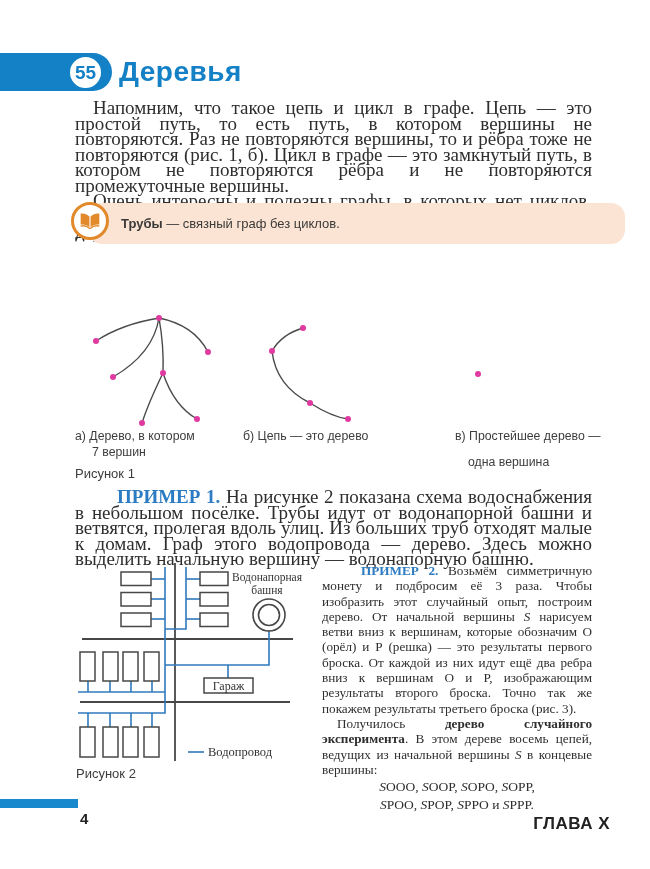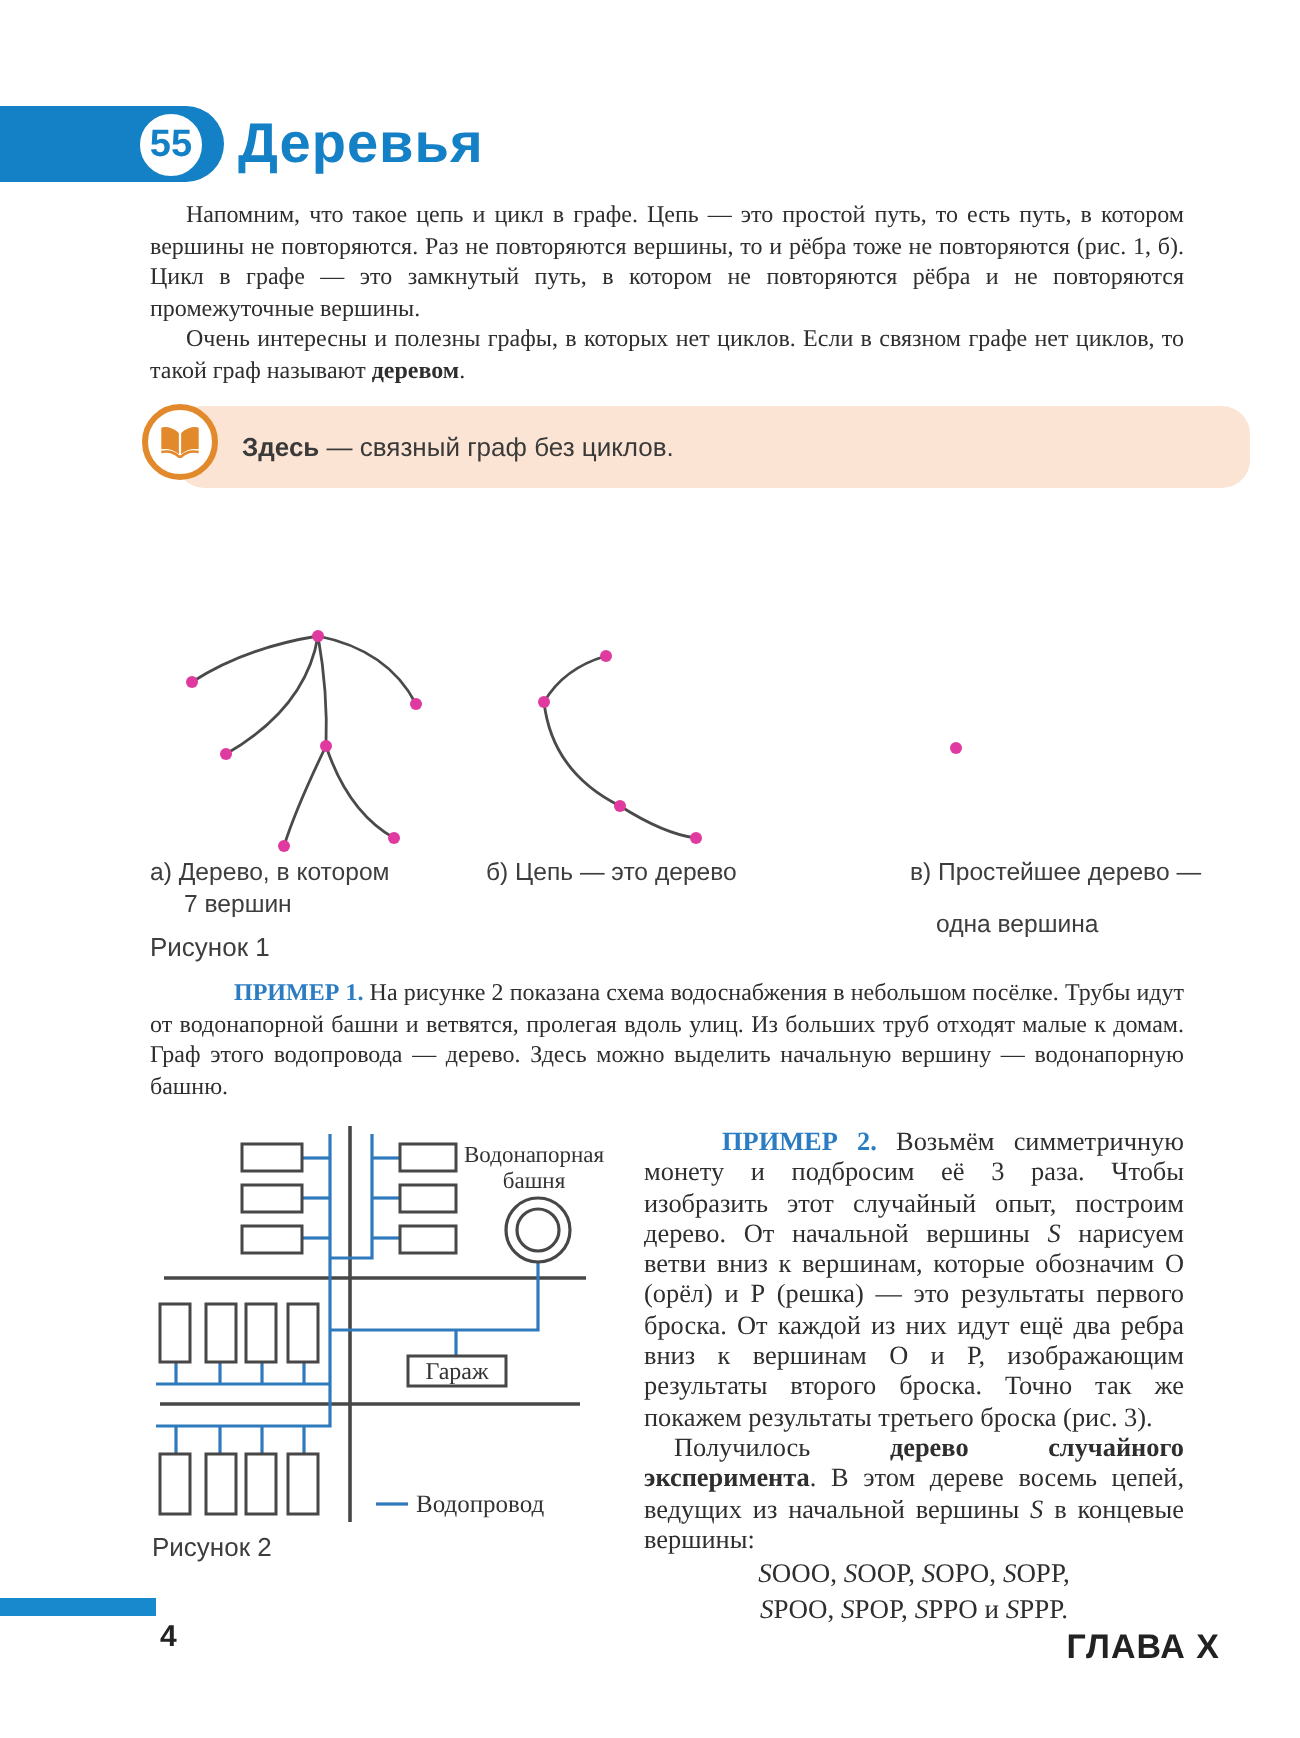--- a/index.html
+++ b/index.html
@@ -21,21 +21,21 @@
     font-size:19px; color:#1480c6;
   }
   .page-title {
     position:absolute; left:119px; top:56px;
     font-family:"Liberation Sans", sans-serif; font-weight:bold;
     font-size:28px; color:#1480c6; letter-spacing:0.5px;
   }
   
   .bodytext {
     position:absolute; left:75px; width:517px;
-    font-size:12px; line-height:15.5px; text-align:justify;
+    font-size:19px; line-height:15.5px; text-align:justify;
   }
   .bodytext p { text-indent:18px; }
   .b { font-weight:bold; }
   .it { font-style:italic; }
   .ex-label { font-weight:bold; color:#2b7cc2;margin-left:24px; }
   
   .callout-box {
     position:absolute; left:88px; top:203px; width:537px; height:41px;
     background:#fbe4d3; border-radius:14px;
   }
@@ -99,21 +99,21 @@
 
   <div class="callout-box"></div>
   <div class="callout-icon">
     <svg width="26" height="26" viewBox="0 0 32 32">
       <path d="M15.3 10.5 C12 7.2, 7 6.2, 4.5 7.2 L4.5 20.5 C8 19.7, 12.3 20.7, 15.3 23.6 Z" fill="#e2892b"></path>
       <path d="M16.7 10.5 C20 7.2, 25 6.2, 27.5 7.2 L27.5 20.5 C24 19.7, 19.7 20.7, 16.7 23.6 Z" fill="#e2892b"></path>
       <path d="M4.5 22.2 C8 21.4, 12.3 22.2, 15.3 25 L16.7 25 C19.7 22.2, 24 21.4, 27.5 22.2" fill="none" stroke="#e2892b" stroke-width="1.6"></path>
     </svg>
   </div>
   <div class="callout-text">
-    <span class="b">Здесь</span><span> — связный граф без циклов.</span>
+    <span class="b">Трубы</span><span> — связный граф без циклов.</span>
   </div>
 
 
   <svg class="fig-svg" style="left:60px; top:308px;" width="540" height="125" viewBox="0 0 540 125">
     <g stroke="#4a4a4a" stroke-width="1.4" fill="none">
       <path d="M99,10 Q62,16 36,33"></path>
       <path d="M99,10 Q93,46 53,69"></path>
       <path d="M99,10 Q134,17 148,44"></path>
       <path d="M99,10 Q104,38 103,65"></path>
       <path d="M103,65 Q88,96 82,115"></path>

